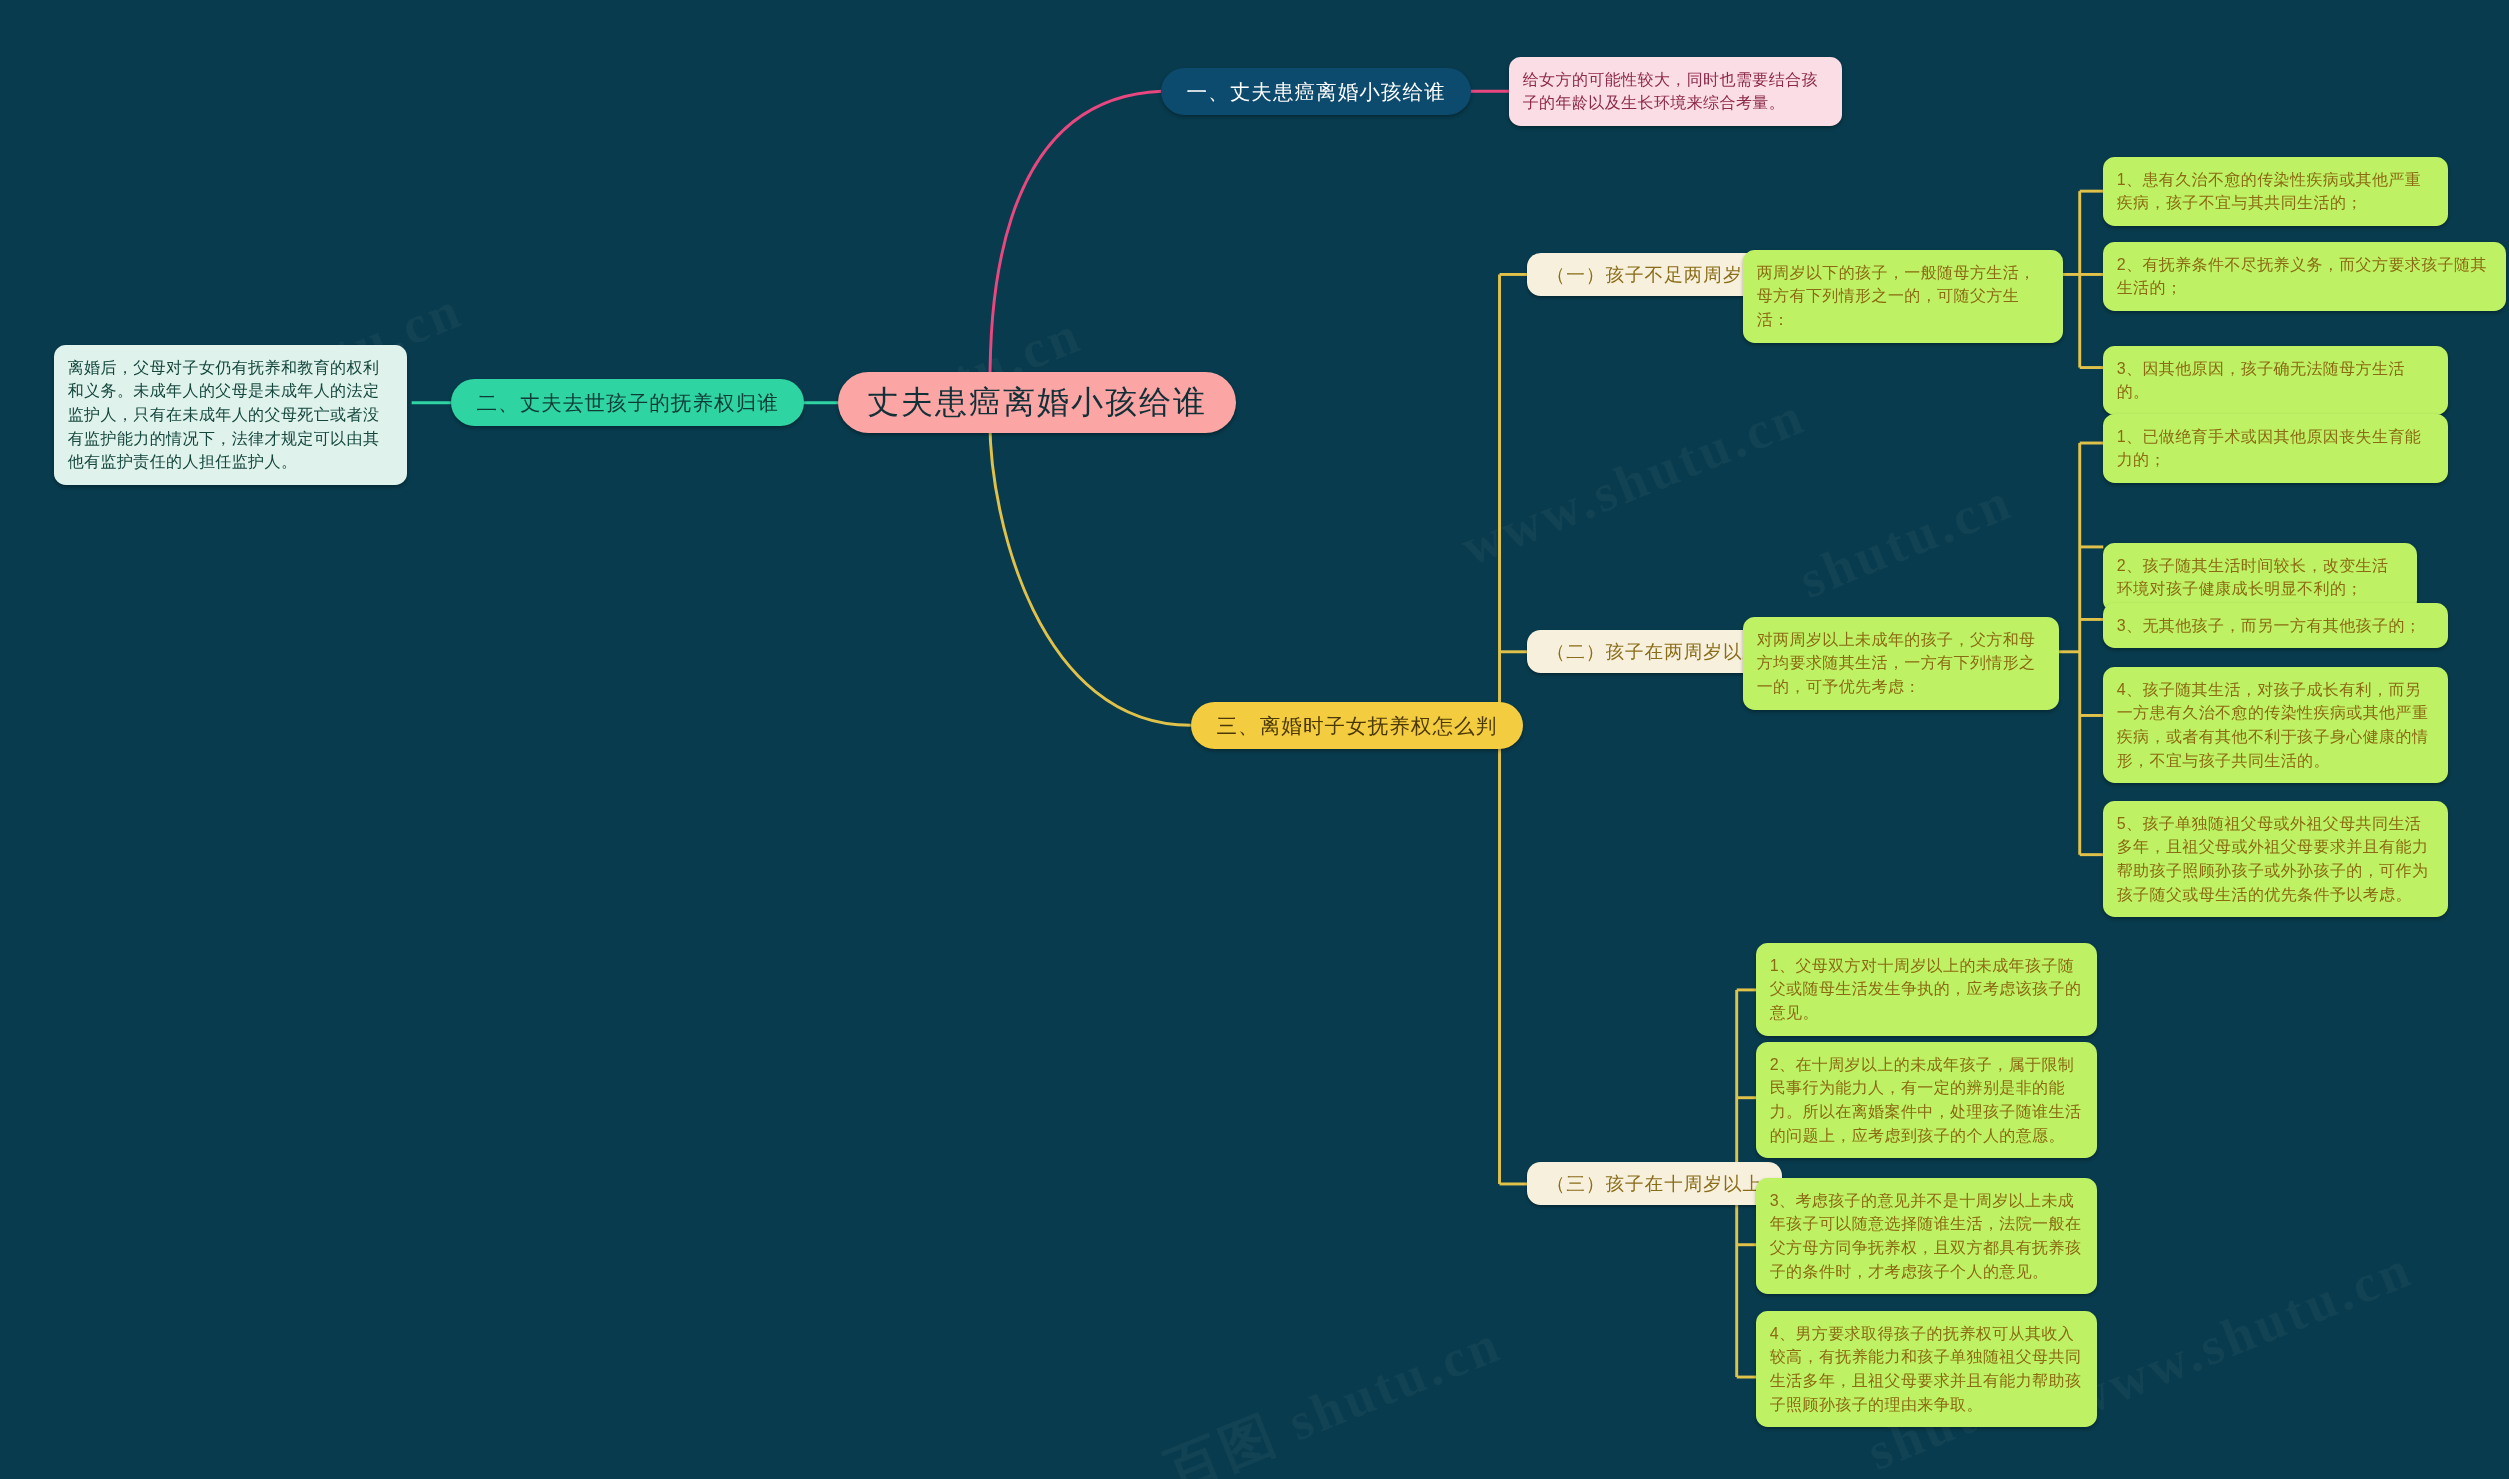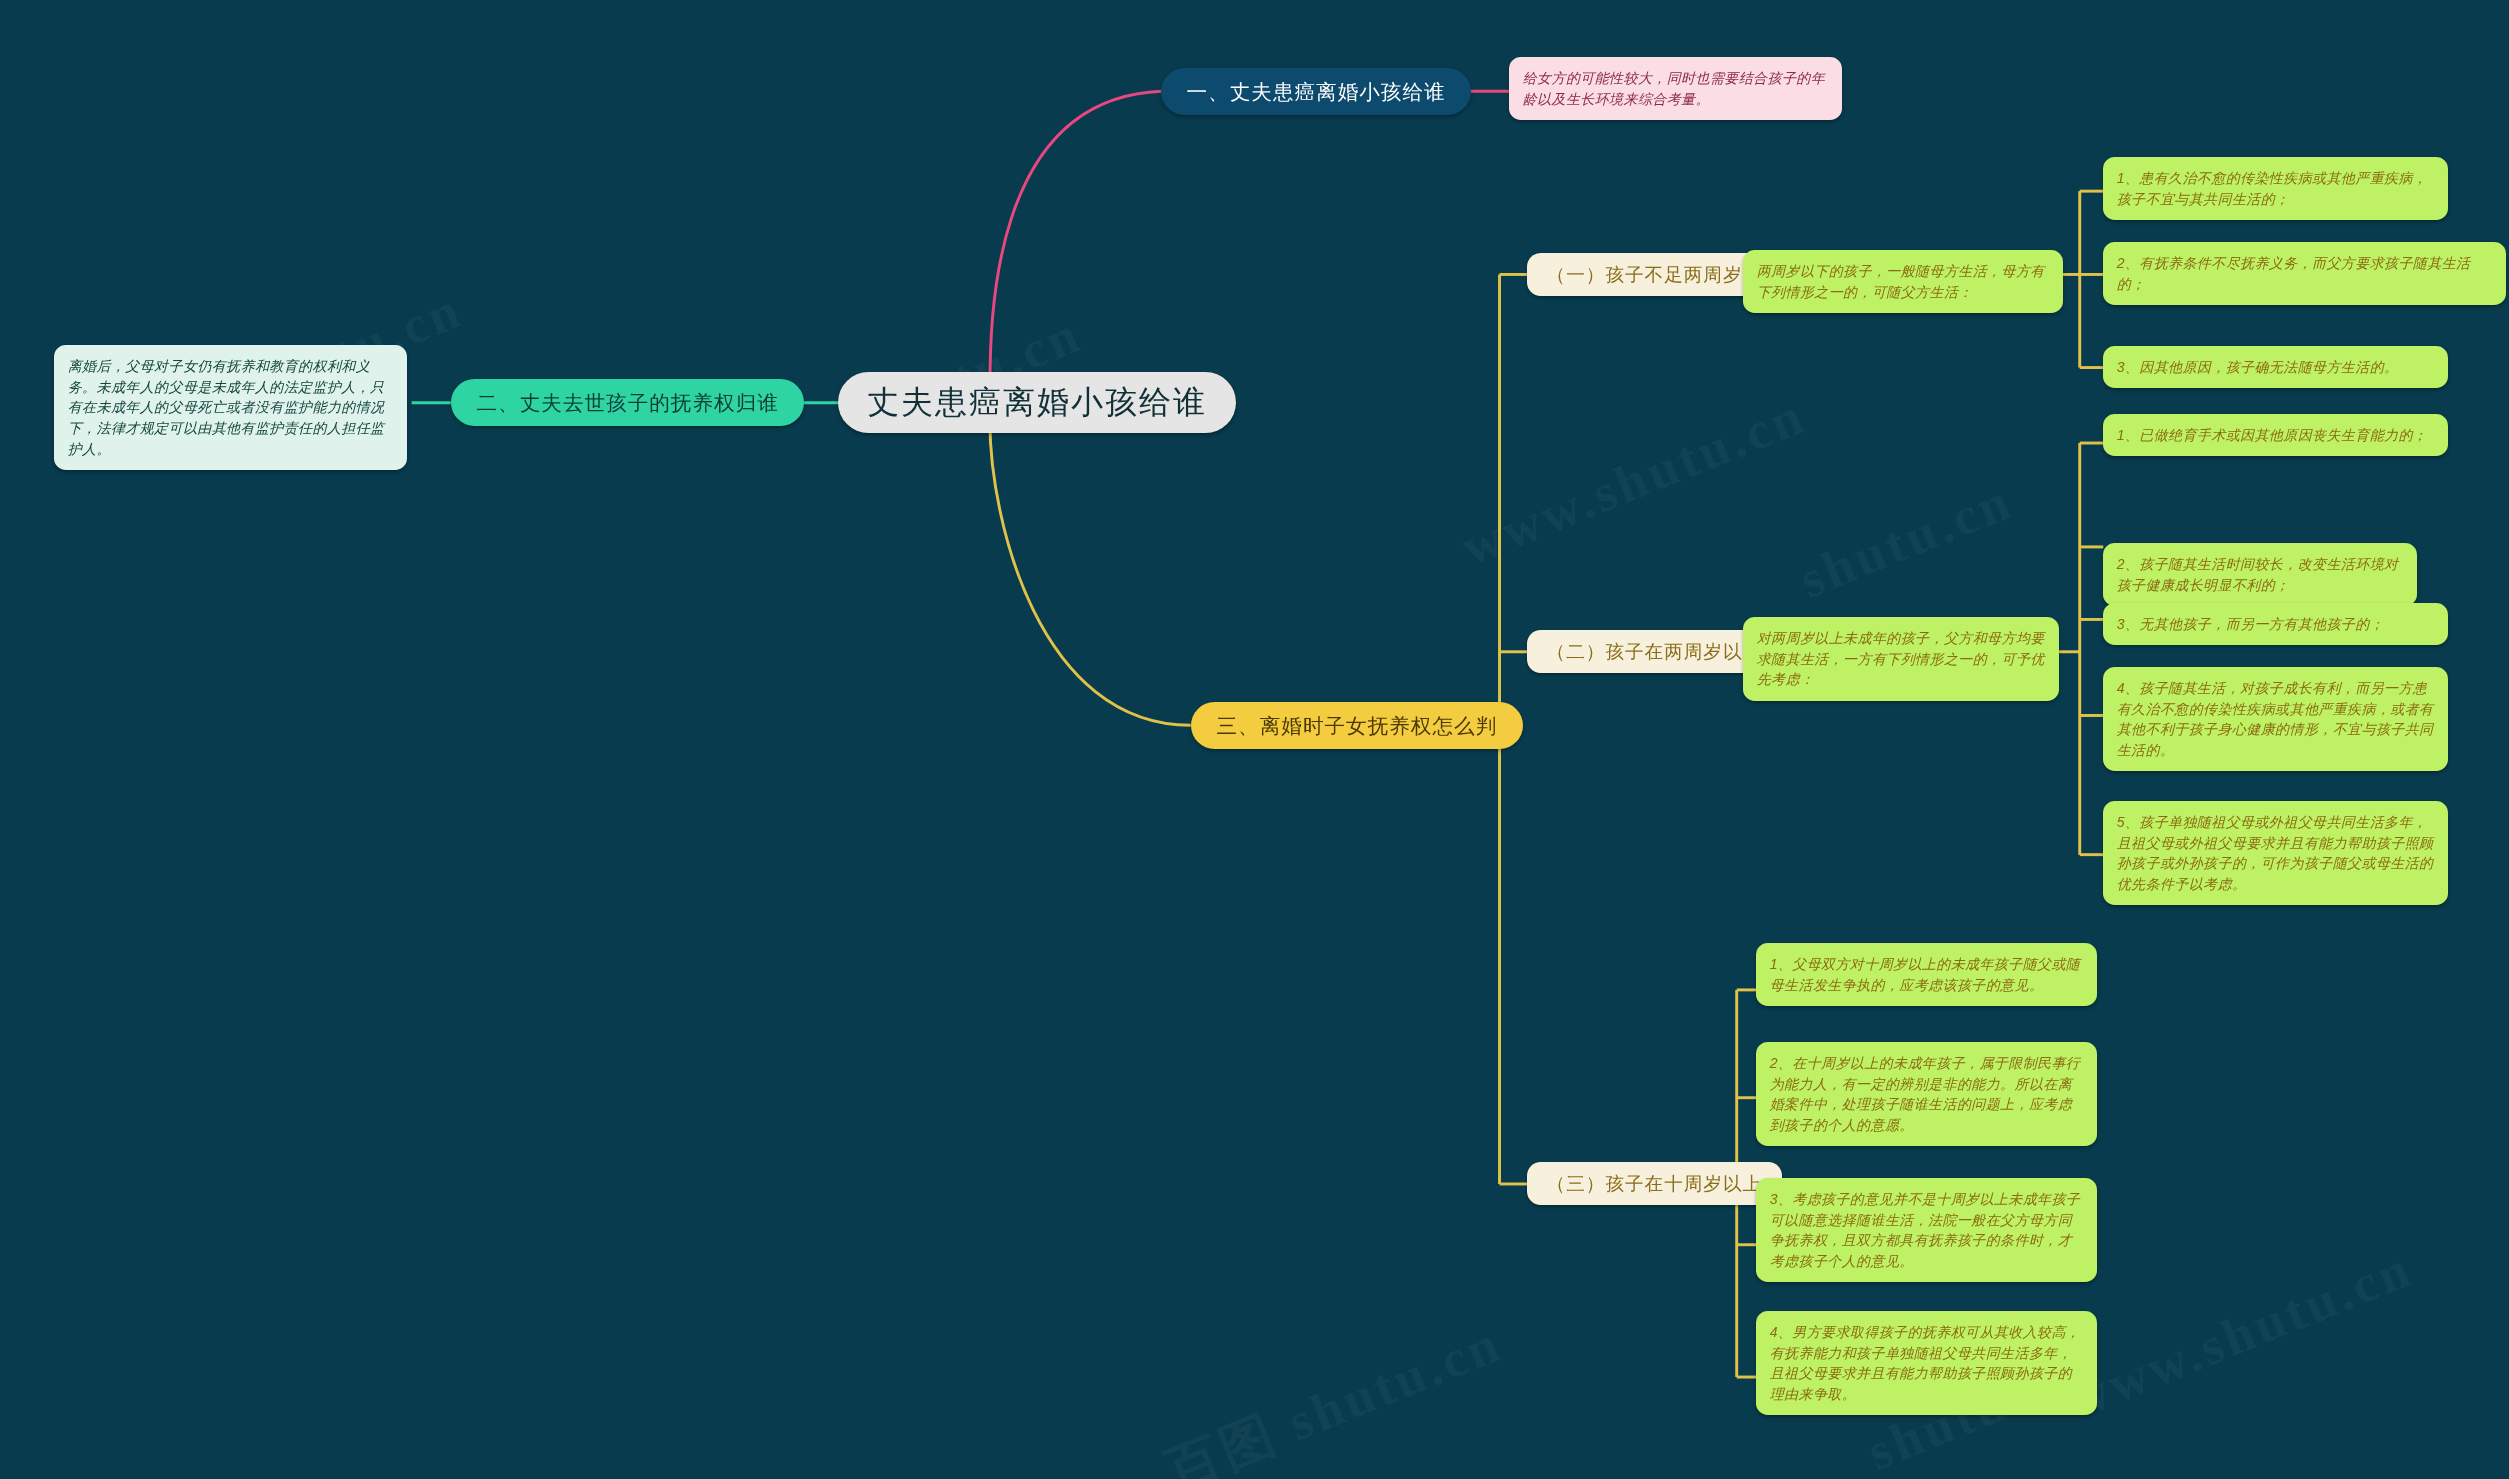--- a/index.html
+++ b/index.html
@@ -38,21 +38,21 @@
     position: absolute;
     display: flex;
     align-items: center;
     justify-content: center;
     white-space: nowrap;
     z-index: 5;
   }
 
   
   .center-node {
-    background: #e5e5e5;
+    background: #fca5a5;
     color: #123038;
     border-radius: 37px;
     font-size: 32px;
     letter-spacing: 2px;
     padding: 0 29px;
     height: 61px;
     box-shadow: 0 2px 3.9px rgba(0,0,0,0.35);
   }
 
   
@@ -78,27 +78,26 @@
     font-size: 18.6px;
     letter-spacing: 1px;
     box-shadow: 0 2px 2.9px rgba(0,0,0,0.3);
   }
 
   
   .box {
     position: absolute;
     border-radius: 11.8px;
     padding: 10.8px 13.7px;
-    font-size: 14px;
+    font-size: 16px;
     line-height: 1.48;
     letter-spacing: 0.4px;
     box-shadow: 0 2px 3.9px rgba(0,0,0,0.32);
     z-index: 5;
     word-break: break-all;
-    font-style: italic;
   }
   .box.cream { background: #bef264; color: #8a6a12; }
   .box.pink  { background: #fbdde5; color: #8d2a4a; }
   .box.mint  { background: #dff3ec; color: #14463c; }
 </style>
 </head>
 <body>
 
 <div id="canvas">
 

